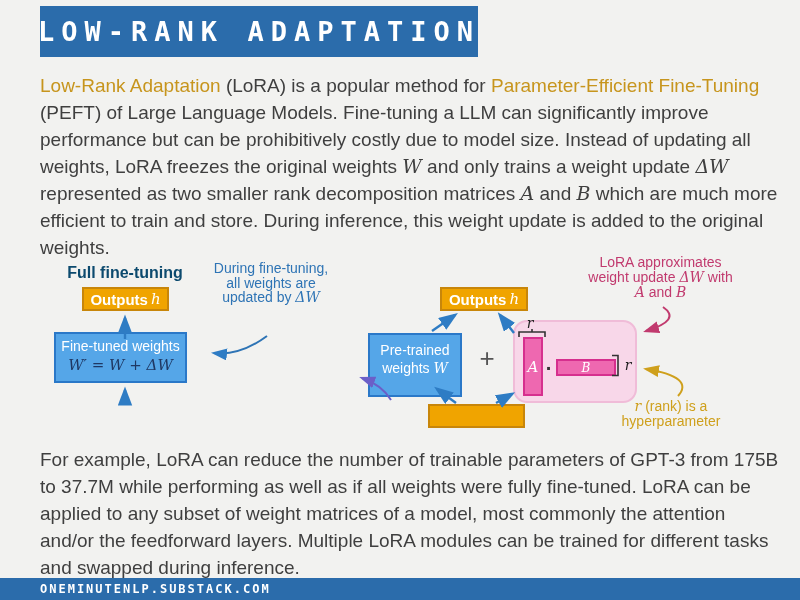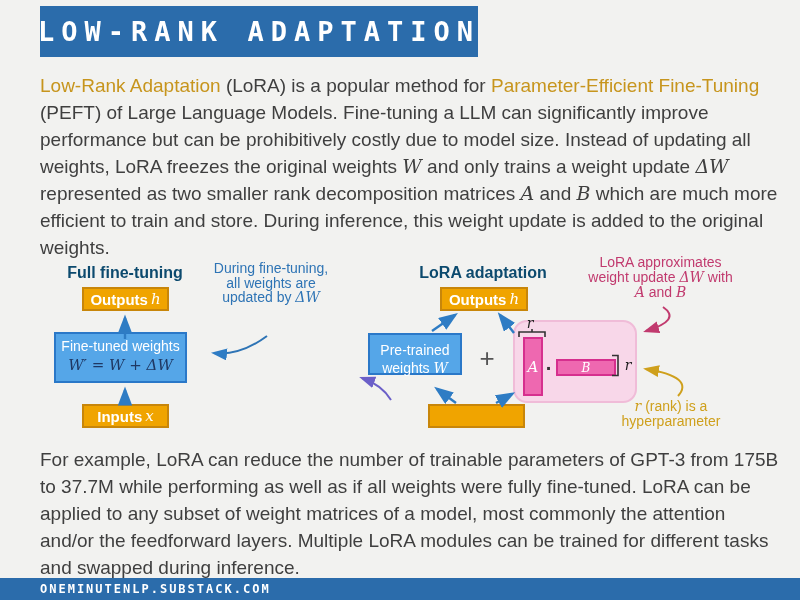--- a/index.html
+++ b/index.html
@@ -27,21 +27,21 @@
     color:#fff;font-size:15px;font-weight:bold;display:flex;align-items:center;justify-content:center;}
   .obox .m{font-weight:normal;margin-left:3px;}
   .bbox{position:absolute;background:#55a6e8;border:2px solid #2a78c8;box-sizing:border-box;
     color:#fff;font-size:14px;text-align:center;}
   .out-left{left:82px;top:287px;width:87px;height:24px;}
   .in-left{left:82px;top:404px;width:87px;height:24px;}
   .out-right{left:440px;top:287px;width:88px;height:24px;}
   .in-right{left:428px;top:404px;width:97px;height:24px;}
   .ft-box{left:54px;top:332px;width:133px;height:51px;padding-top:4px;}
   .ft-box .formula{display:block;font-size:15px;color:#1f3864;margin-top:2px;}
-  .pt-box{left:368px;top:333px;width:94px;height:42px;padding-top:6px;line-height:18px;}
+  .pt-box{left:368px;top:333px;width:94px;height:64px;padding-top:6px;line-height:18px;}
   .plus{position:absolute;left:474px;top:343px;width:26px;text-align:center;
     font-size:26px;color:#555;}
   
   .pink-region{position:absolute;left:513px;top:320px;width:124px;height:83px;
     background:#f8d7e9;border:2px solid #f0bcd8;border-radius:14px;box-sizing:border-box;}
   .mat{position:absolute;background:#ee68b0;border:2px solid #d62f8e;box-sizing:border-box;
     color:#fff;display:flex;align-items:center;justify-content:center;}
   .mat-a{left:523px;top:337px;width:20px;height:59px;font-size:15px;}
   .mat-b{left:556px;top:359px;width:60px;height:17px;font-size:12px;}
   .dot{position:absolute;left:543px;top:358px;width:12px;text-align:center;
@@ -73,28 +73,23 @@
   </div>
 
   <div class="para intro"><span class="accent">Low-Rank Adaptation</span><span> (LoRA) is a popular method for </span><span class="accent">Parameter-Efficient Fine-Tuning</span><span> (PEFT) of Large Language Models. Fine-tuning a LLM can significantly improve performance but can be prohibitively costly due to model size. Instead of updating all weights, LoRA freezes the original weights </span><span class="m">W</span><span> and only trains a weight update </span><span class="m">ΔW</span><span> represented as two smaller rank decomposition matrices </span><span class="m">A</span><span> and </span><span class="m">B</span><span> which are much more efficient to train and store. During inference, this weight update is added to the original weights.</span></div>
 
   <div class="dg-title title-left">Full fine-tuning</div>
   <div class="obox out-left">
       <span>Outputs</span>
       <span class="m">h</span>
     </div>
   <div class="bbox ft-box"><span>Fine-tuned weights</span><span class="m formula">W′ = W + ΔW</span></div>
-  <div class="obox in-left">
-      <span>Inputs</span>
-      <span class="m">x</span>
-    </div>
 
   <div class="note note-blue"><span>During fine-tuning, all weights are updated by </span><span class="m">ΔW</span></div>
 
-  <div class="dg-title title-right">LoRA adaptation</div>
   <div class="obox out-right">
       <span>Outputs</span>
       <span class="m">h</span>
     </div>
   <div class="bbox pt-box"><span>Pre-trained</span><br><span>weights </span><span class="m">W</span></div>
   <div class="plus">+</div>
 
   <div class="pink-region"></div>
   <div class="mat mat-a">
       <span class="m">A</span>

